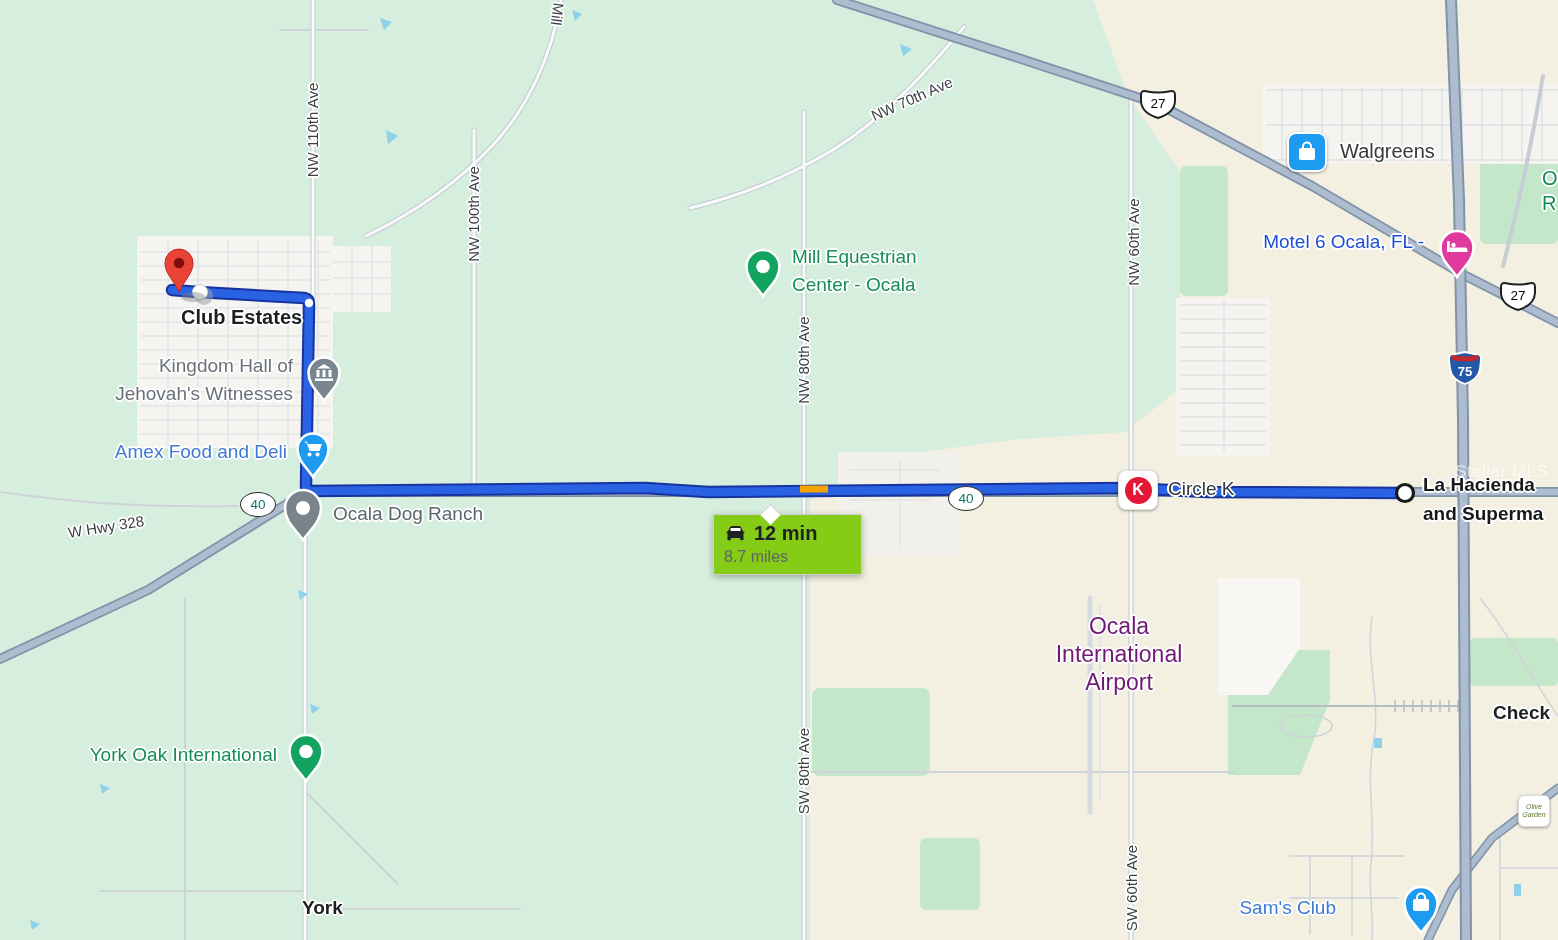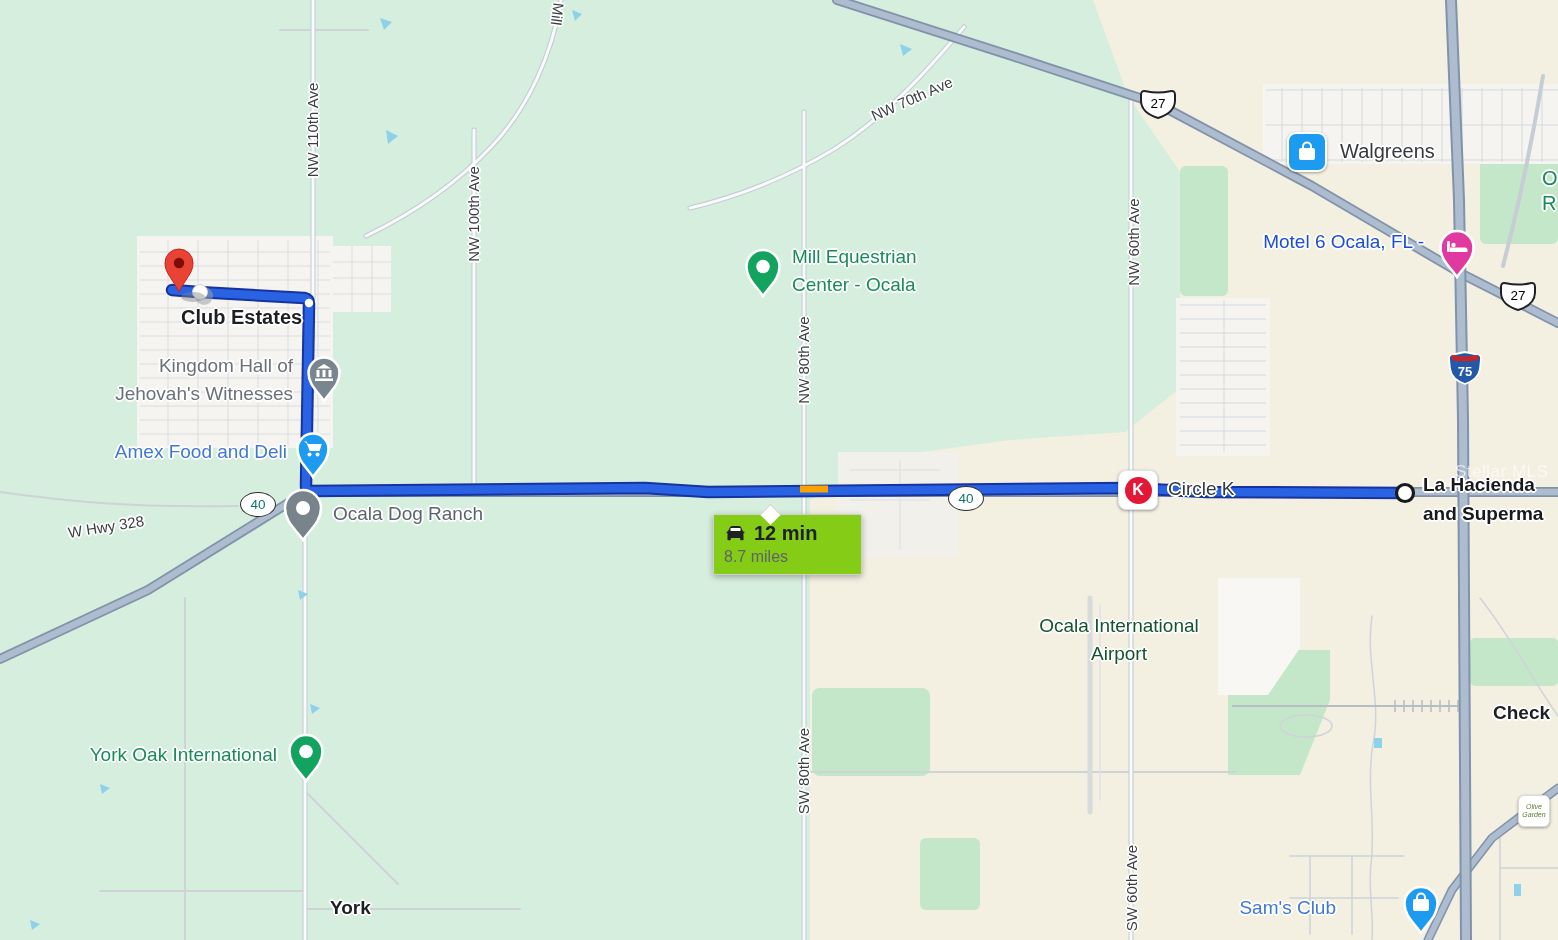--- a/index.html
+++ b/index.html
@@ -13,21 +13,21 @@
     text-shadow:-1px -1px 0 #fff,1px -1px 0 #fff,-1px 1px 0 #fff,1px 1px 0 #fff,
       0 -2px 0 #fff,0 2px 0 #fff,-2px 0 0 #fff,2px 0 0 #fff;
     z-index:8;line-height:1.2;}
   .rot{transform-origin:center center;}
   .road{font-size:15px;color:#3b3e42;}
   .poi-gray{color:#6a7178;font-size:19px;}
   .poi-darkgray{color:#5d646d;font-size:19px;}
   .poi-blue{color:#4079d3;font-size:19px;}
   .poi-green{color:#168d58;font-size:19px;}
   .poi-pink{color:#1d4ed8;font-size:19px;}
-  .poi-airport{color:#14532d;font-size:19px;}
+  .poi-airport{color:#701a75;font-size:23px;}
   .poi-dark{color:#36393e;font-size:19px;}
   .bold{font-weight:bold;}
   .block{white-space:normal;}
   .tr{text-align:right;}
   .tc{text-align:center;}
   .pin{position:absolute;z-index:5;}
   .pin svg{display:block;}
   .sq-tile{position:absolute;z-index:5;display:flex;align-items:center;justify-content:center;
     background:#fff;border-radius:8px;box-shadow:0 1px 3px rgba(0,0,0,.35);}
   .ck-circle{width:27px;height:27px;border-radius:50%;background:#e31837;display:flex;
@@ -298,21 +298,21 @@
 
   <div class="lbl poi-airport block tc" style="left:1024px;top:612px;width:190px;line-height:28px;">
     <div>Ocala International</div>
     <div>Airport</div>
   </div>
 
   <div class="lbl poi-green block tr" style="left:40px;top:744px;width:237px;">York Oak International</div>
 
   <div class="lbl poi-blue block tr" style="left:1210px;top:897px;width:126px;">Sam's Club</div>
 
-  <div class="lbl bold" style="left:302px;top:897px;font-size:19px;color:#1d2023;padding-left:28px;">York</div>
+  <div class="lbl bold" style="left:302px;top:897px;font-size:19px;color:#1d2023;">York</div>
 
   <div class="lbl bold" style="left:1493px;top:702px;font-size:19px;color:#1d2023;">Check</div>
 
   <div class="lbl poi-green block" style="left:1542px;top:166px;line-height:25px;font-size:20px;">
     <div>O</div>
     <div>R</div>
   </div>
 
   <div class="shield oval40" style="left:240px;top:492px;">
     <span>40</span>

